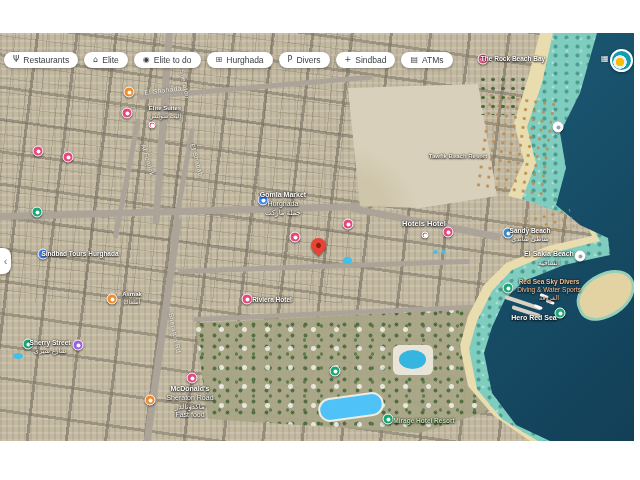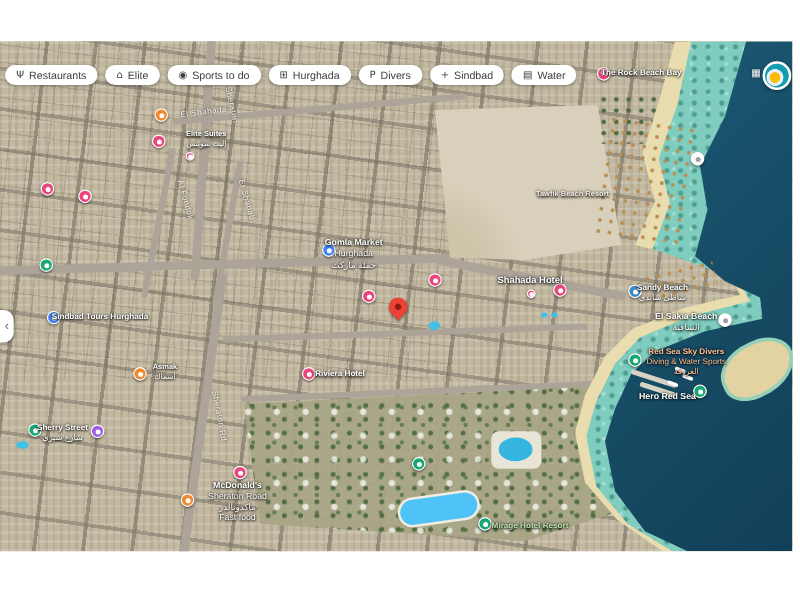--- a/index.html
+++ b/index.html
@@ -220,21 +220,21 @@
         <div class="street-label" style="left: 163px; top: 57px; transform: translate(-50%, -50%) rotate(-7deg);">El Shahada</div>
         <div class="street-label" style="left: 148px; top: 127px; transform: translate(-50%, -50%) rotate(74deg);">Al Fondok</div>
         <div class="street-label" style="left: 197px; top: 127px; transform: translate(-50%, -50%) rotate(74deg);">El Shabab</div>
         <div class="street-label" style="left: 175px; top: 300px; transform: translate(-50%, -50%) rotate(79deg);">Sheraton Rd</div>
         <div class="poi-label" style="left: 283px; top: 158px; font-size: 7px; color: rgb(255, 255, 255);">
           <div class="l0">Gomla Market</div>
           <div class="ln">Hurghada</div>
           <div class="ln">جملة ماركت</div>
         </div>
         <div class="poi-label" style="left: 424px; top: 186px; font-size: 7.5px; color: rgb(255, 255, 255);">
-          <div class="l0">Shahada Hotel</div>
+          <div class="l0">Hotels Hotel</div>
         </div>
         <div class="poi-label" style="left: 165px; top: 72px; font-size: 6px; color: rgb(255, 255, 255);">
           <div class="l0">Elite Suites</div>
           <div class="ln">إليت سويتس</div>
         </div>
         <div class="poi-label" style="left: 80px; top: 217px; font-size: 6.5px; color: rgb(255, 255, 255);">
           <div class="l0">Sindbad Tours Hurghada</div>
         </div>
         <div class="poi-label" style="left: 132px; top: 258px; font-size: 6px; color: rgb(255, 255, 255);">
           <div class="l0">Asmak</div>
@@ -295,32 +295,32 @@
       <div class="chip">
         <span class="g">Ψ</span>
         <span class="t">Restaurants</span>
       </div>
       <div class="chip">
         <span class="g">⌂</span>
         <span class="t">Elite</span>
       </div>
       <div class="chip">
         <span class="g">◉</span>
-        <span class="t">Sports to do</span>
+        <span class="t">Elite to do</span>
       </div>
       <div class="chip">
         <span class="g">⊞</span>
         <span class="t">Hurghada</span>
       </div>
       <div class="chip">
         <span class="g">P</span>
         <span class="t">Divers</span>
       </div>
       <div class="chip">
         <span class="g">+</span>
         <span class="t">Sindbad</span>
       </div>
       <div class="chip">
         <span class="g">▤</span>
-        <span class="t">Water</span>
+        <span class="t">ATMs</span>
       </div>
     </div>
 </div>
 
 </body></html>

